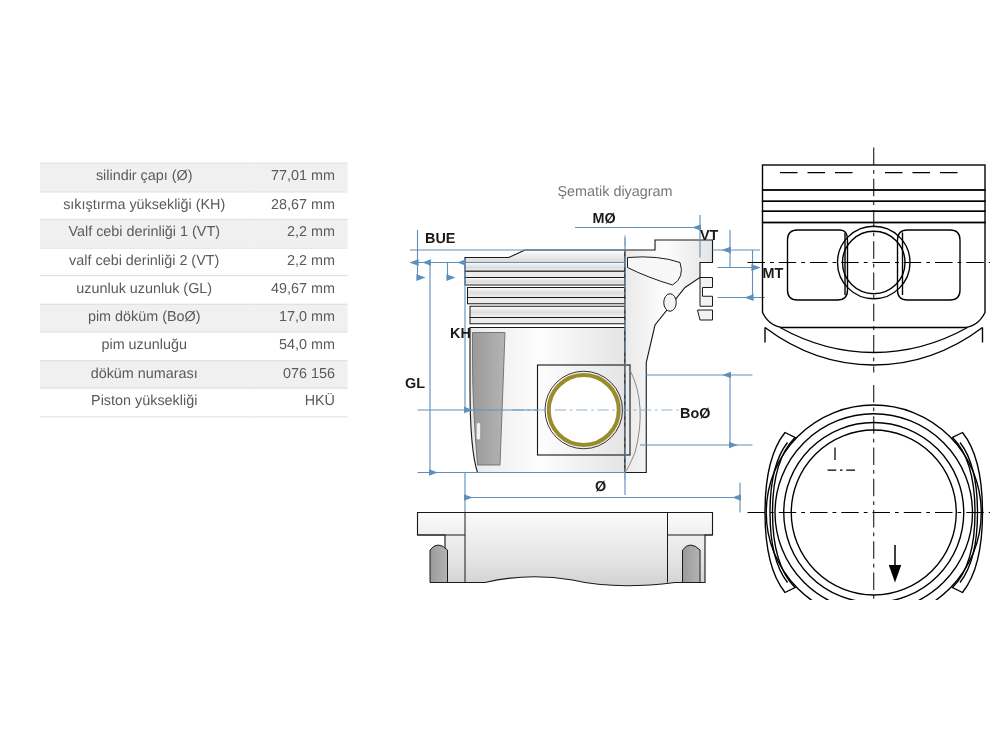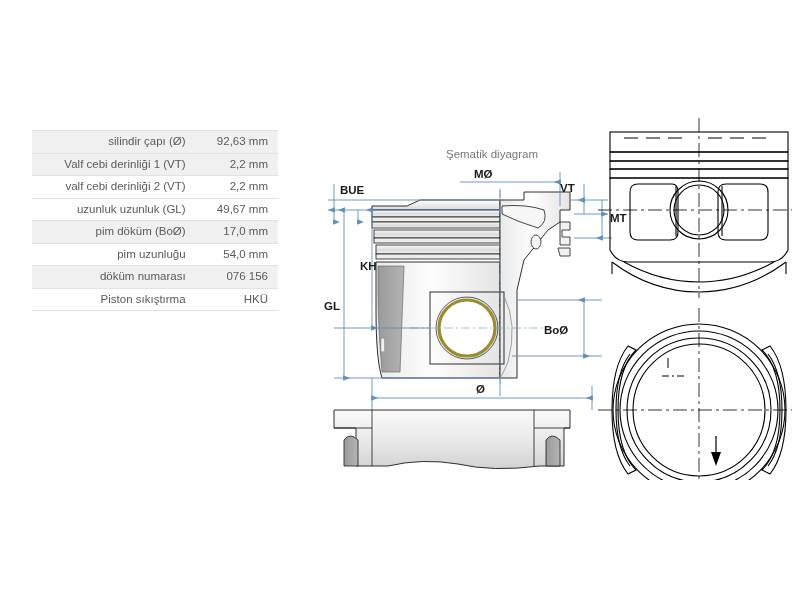--- a/index.html
+++ b/index.html
@@ -35,21 +35,21 @@
   #spec-table tr.plain td {
     background: #ffffff;
   }
   #spec-table td {
     border-bottom: 1px solid #e2e2e2;
     padding: 0 10px;
     white-space: nowrap;
     line-height: 21.5px;
     vertical-align: middle;
   }
-  #spec-table td.lbl { text-align: right; }
+  #spec-table td.lbl { text-align: center; }
   #spec-table td.val { text-align: right; }
   #spec-table tr:first-child td { border-top: 1px solid #e2e2e2; }
 
   
   #diagram-panel {
     position: absolute;
     left: 312px;
     top: 110px;
     width: 480px;
     height: 370px;
@@ -71,21 +71,25 @@
     fill: #1a1a1a;
   }
 </style>
 </head>
 <body>
 
 <table id="spec-table">
   <tbody>
     <tr class="shade">
       <td class="lbl">silindir çapı (Ø)</td>
-      <td class="val">92,63 mm</td>
+      <td class="val">77,01 mm</td>
+    </tr>
+    <tr class="plain">
+      <td class="lbl">sıkıştırma yüksekliği (KH)</td>
+      <td class="val">28,67 mm</td>
     </tr>
     <tr class="shade">
       <td class="lbl">Valf cebi derinliği 1 (VT)</td>
       <td class="val">2,2 mm</td>
     </tr>
     <tr class="plain">
       <td class="lbl">valf cebi derinliği 2 (VT)</td>
       <td class="val">2,2 mm</td>
     </tr>
     <tr class="plain">
@@ -98,21 +102,21 @@
     </tr>
     <tr class="plain">
       <td class="lbl">pim uzunluğu</td>
       <td class="val">54,0 mm</td>
     </tr>
     <tr class="shade">
       <td class="lbl">döküm numarası</td>
       <td class="val">076 156</td>
     </tr>
     <tr class="plain">
-      <td class="lbl">Piston sıkıştırma</td>
+      <td class="lbl">Piston yüksekliği</td>
       <td class="val">HKÜ</td>
     </tr>
   </tbody>
 </table>
 
 <div id="diagram-panel">
 
   <div id="schematic-title">Şematik diyagram</div>
 
   <svg width="480" height="370" viewBox="0 0 480 370">

